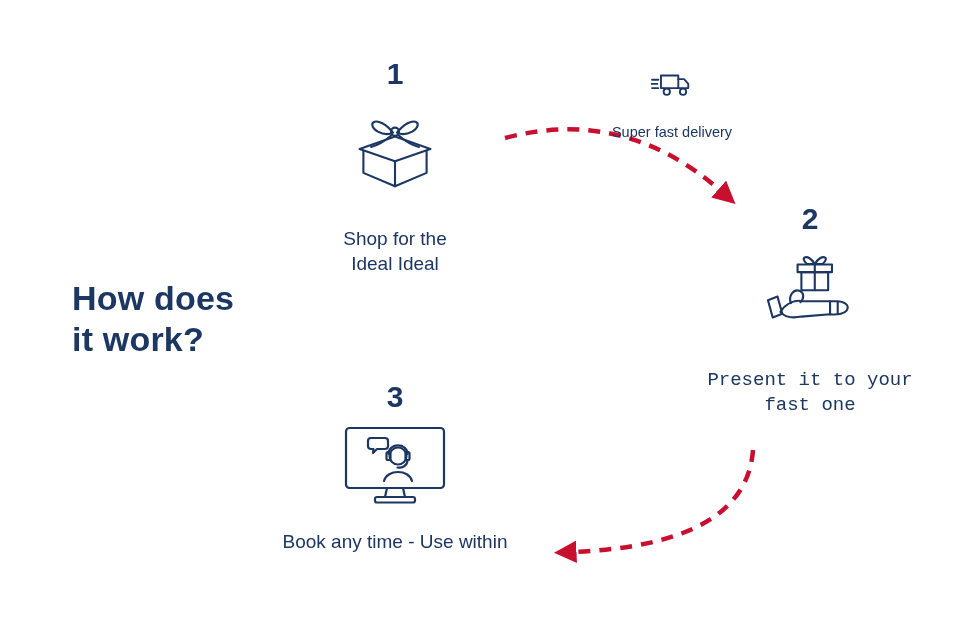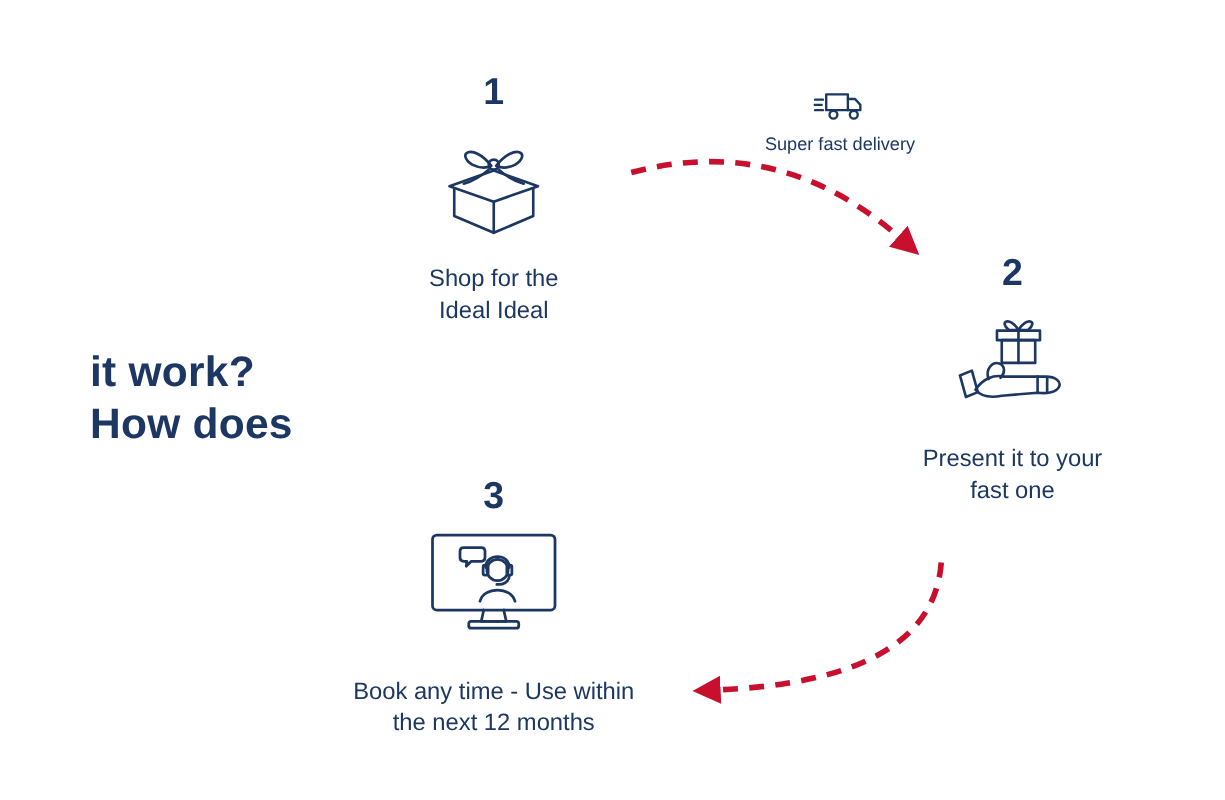--- a/index.html
+++ b/index.html
@@ -41,39 +41,40 @@
   .step-icon { display: block; color: var(--navy); }
   .step-label {
     font-size: 19px;
     line-height: 1.33;
     text-align: center;
     color: var(--navy);
   }
 
   #step-1 { left: 285px; top: 56px;  width: 220px; }
   #step-1 .step-icon  { margin-top: 10px; }
-  #step-1 .step-label { margin-top: 19px; }
+  #step-1 .step-label { margin-top: 34px; }
 
   #step-2 { left: 700px; top: 201px; width: 220px; }
   #step-2 .step-icon  { margin-top: 6px; }
-  #step-2 .step-label { margin-top: 26px; }
+  #step-2 .step-label { margin-top: 39px; font-family: Liberation Mono, monospace; }
 
   #step-3 { left: 245px; top: 379px; width: 300px; }
   #step-3 .step-icon  { margin-top: 8px; }
-  #step-3 .step-label { margin-top: 28px; }
+  #step-3 .step-label { margin-top: 16px; }
 
   .delivery {
     position: absolute;
     left: 572px;
     top: 72px;
     width: 200px;
     display: flex;
     flex-direction: column;
     align-items: center;
     color: var(--navy);
+    gap: 16px;
   }
   .delivery-label {
     margin-top: 8px;
     font-size: 14.5px;
     color: var(--navy);
   }
 
   .arrows {
     position: absolute;
     inset: 0;
@@ -94,22 +95,22 @@
     <defs>
       <marker id="ah" markerWidth="5" markerHeight="5" refX="1" refY="2.5" orient="auto" markerUnits="strokeWidth">
         <path d="M0,0 L5,2.5 L0,5 Z" fill="currentColor"></path>
       </marker>
     </defs>
     <path d="M 505 138 Q 625 106 722 192" fill="none" stroke="currentColor" stroke-width="4.5" stroke-dasharray="12 9" marker-end="url(#ah)"></path>
     <path d="M 753 450 Q 746 545 572 552" fill="none" stroke="currentColor" stroke-width="4.5" stroke-dasharray="12 9" marker-end="url(#ah)"></path>
   </svg>
 
   <div class="title">
+    <div>How does</div>
     <div>it work?</div>
-    <div>How does</div>
   </div>
 
   <div class="step" id="step-1">
     <div class="step-number">1</div>
     <svg class="step-icon" width="96" height="90" viewBox="0 0 100 94" fill="none" stroke="currentColor" stroke-width="2.2" stroke-linecap="round" stroke-linejoin="round">
 
       <path d="M48 32 C 32 12 18 22 32 31 C 38 34 44 34 48 32 Z"></path>
       <path d="M52 32 C 68 12 82 22 68 31 C 62 34 56 34 52 32 Z"></path>
       <circle cx="50" cy="31" r="4.2"></circle>
 
@@ -178,17 +179,16 @@
 
       <circle cx="58" cy="33" r="8.5"></circle>
       <path d="M44 58 C 47 46 69 46 72 58"></path>
       <path d="M48.5 31 C 48.5 19.5 67.5 19.5 67.5 31"></path>
       <rect x="46.5" y="29" width="4" height="8" rx="1.5"></rect>
       <rect x="65.5" y="29" width="4" height="8" rx="1.5"></rect>
       <path d="M67.5 37 C 67.5 43 62 45 57.5 44.5"></path>
     </svg>
     <div class="step-label">
       <span>Book any time - Use within</span><br>
-      <span>the next 12 months</span>
     </div>
   </div>
 
 </div>
 
 </body></html>

